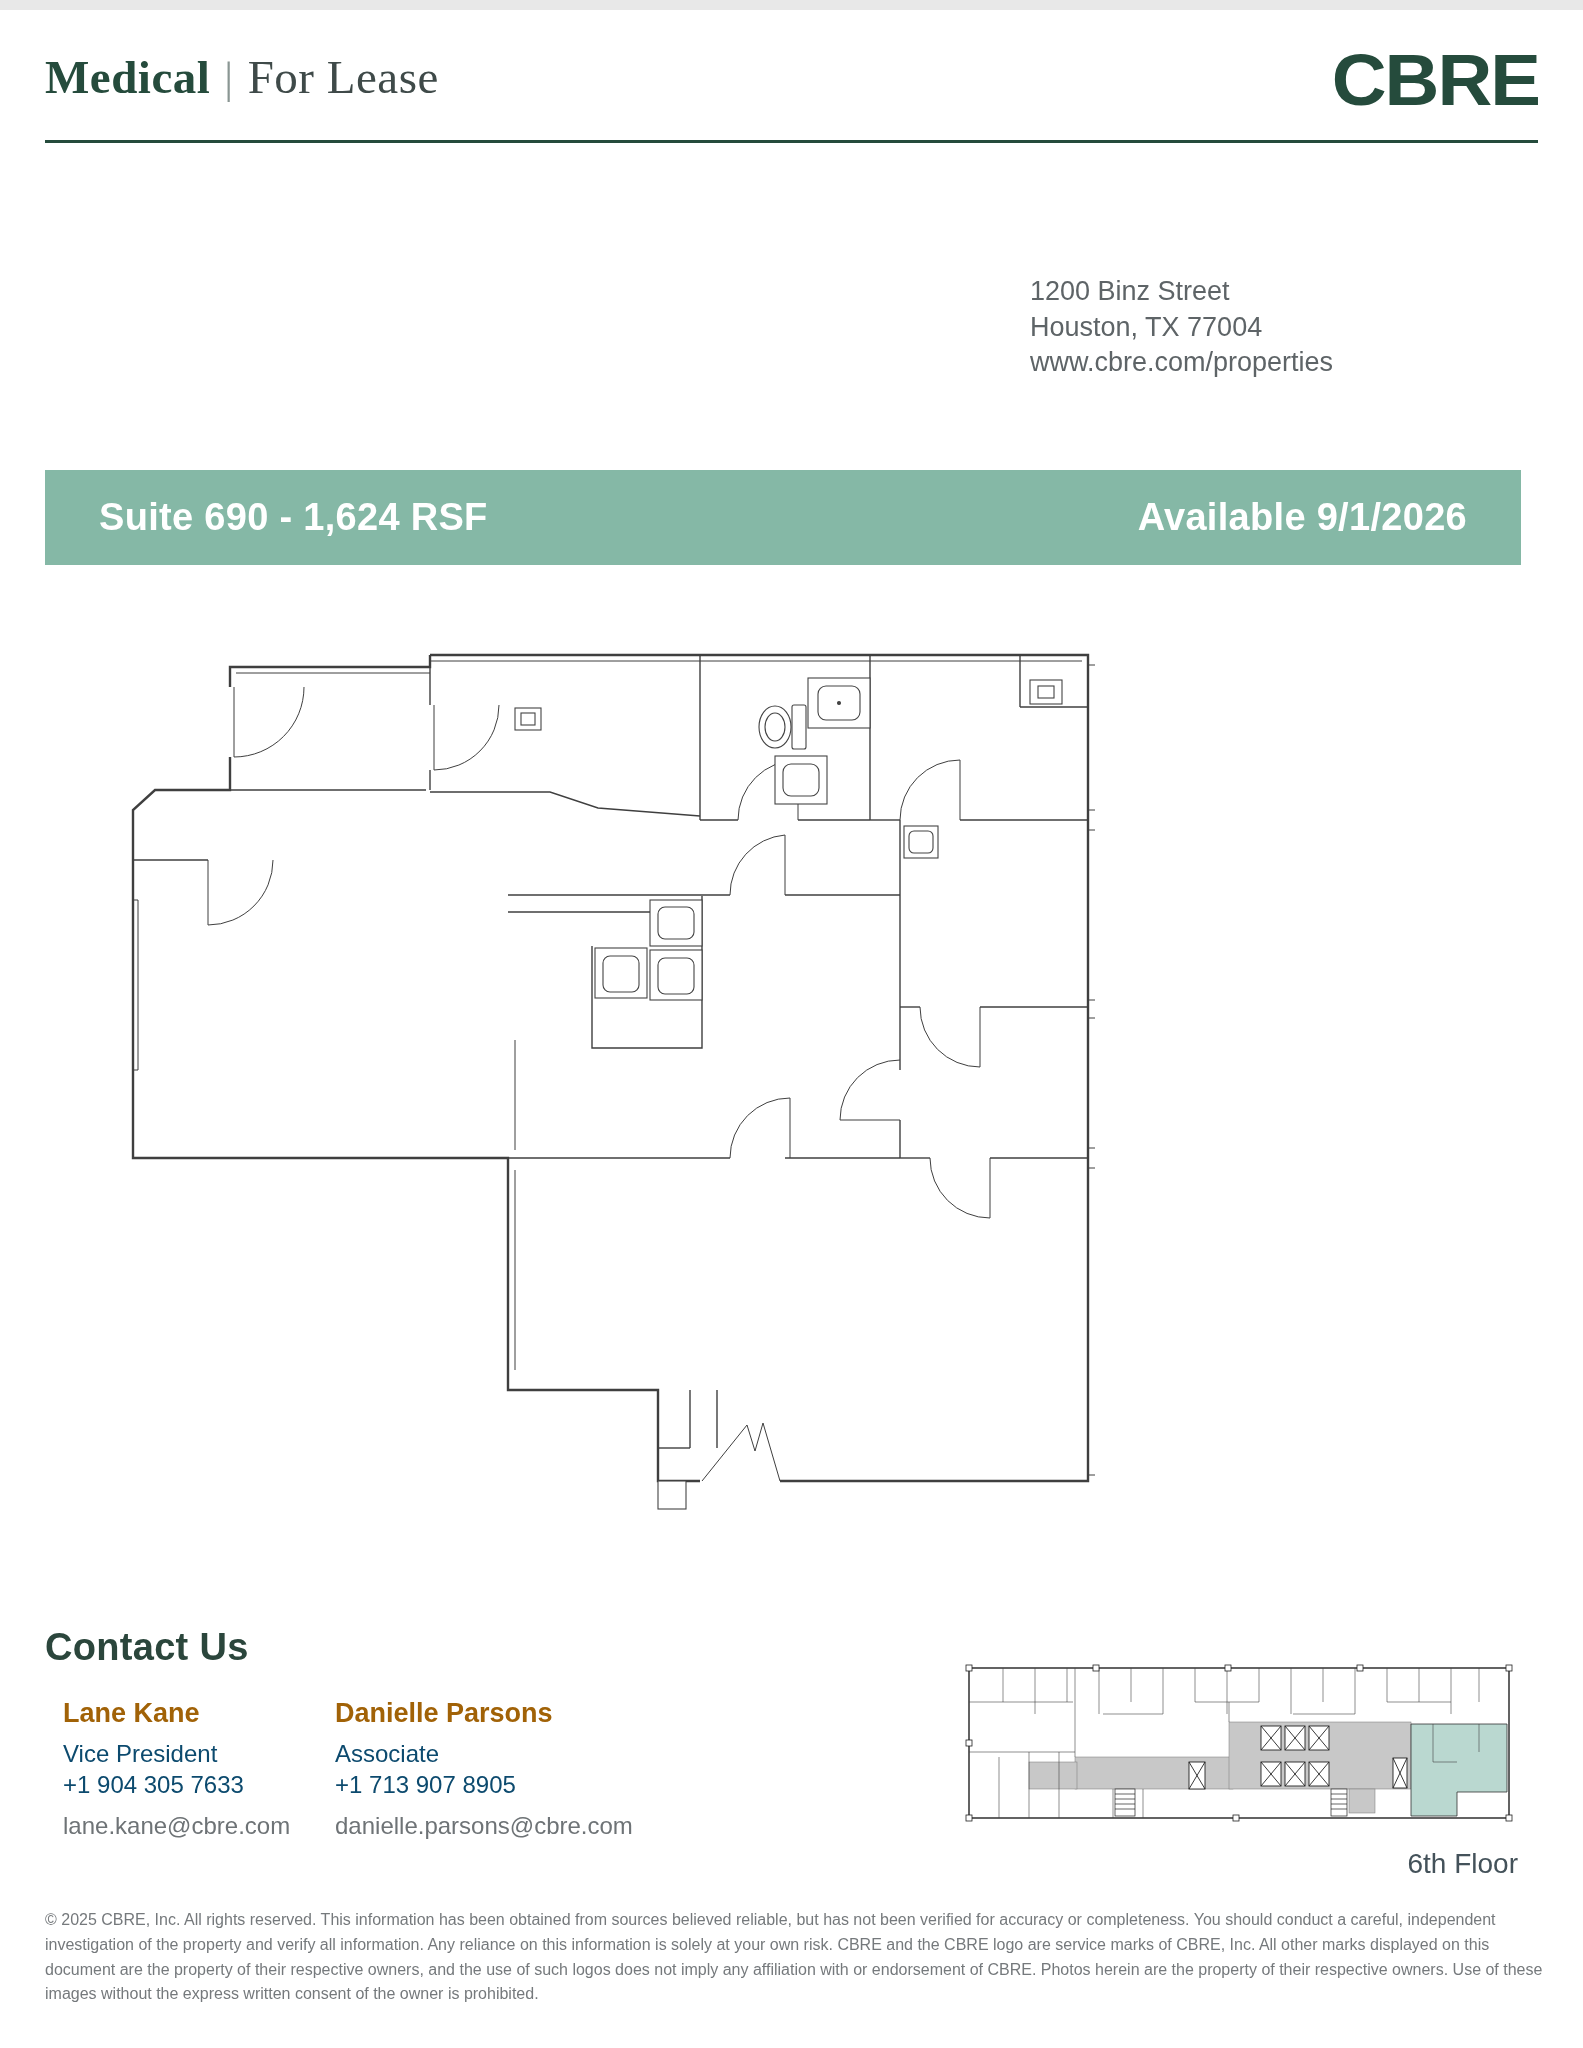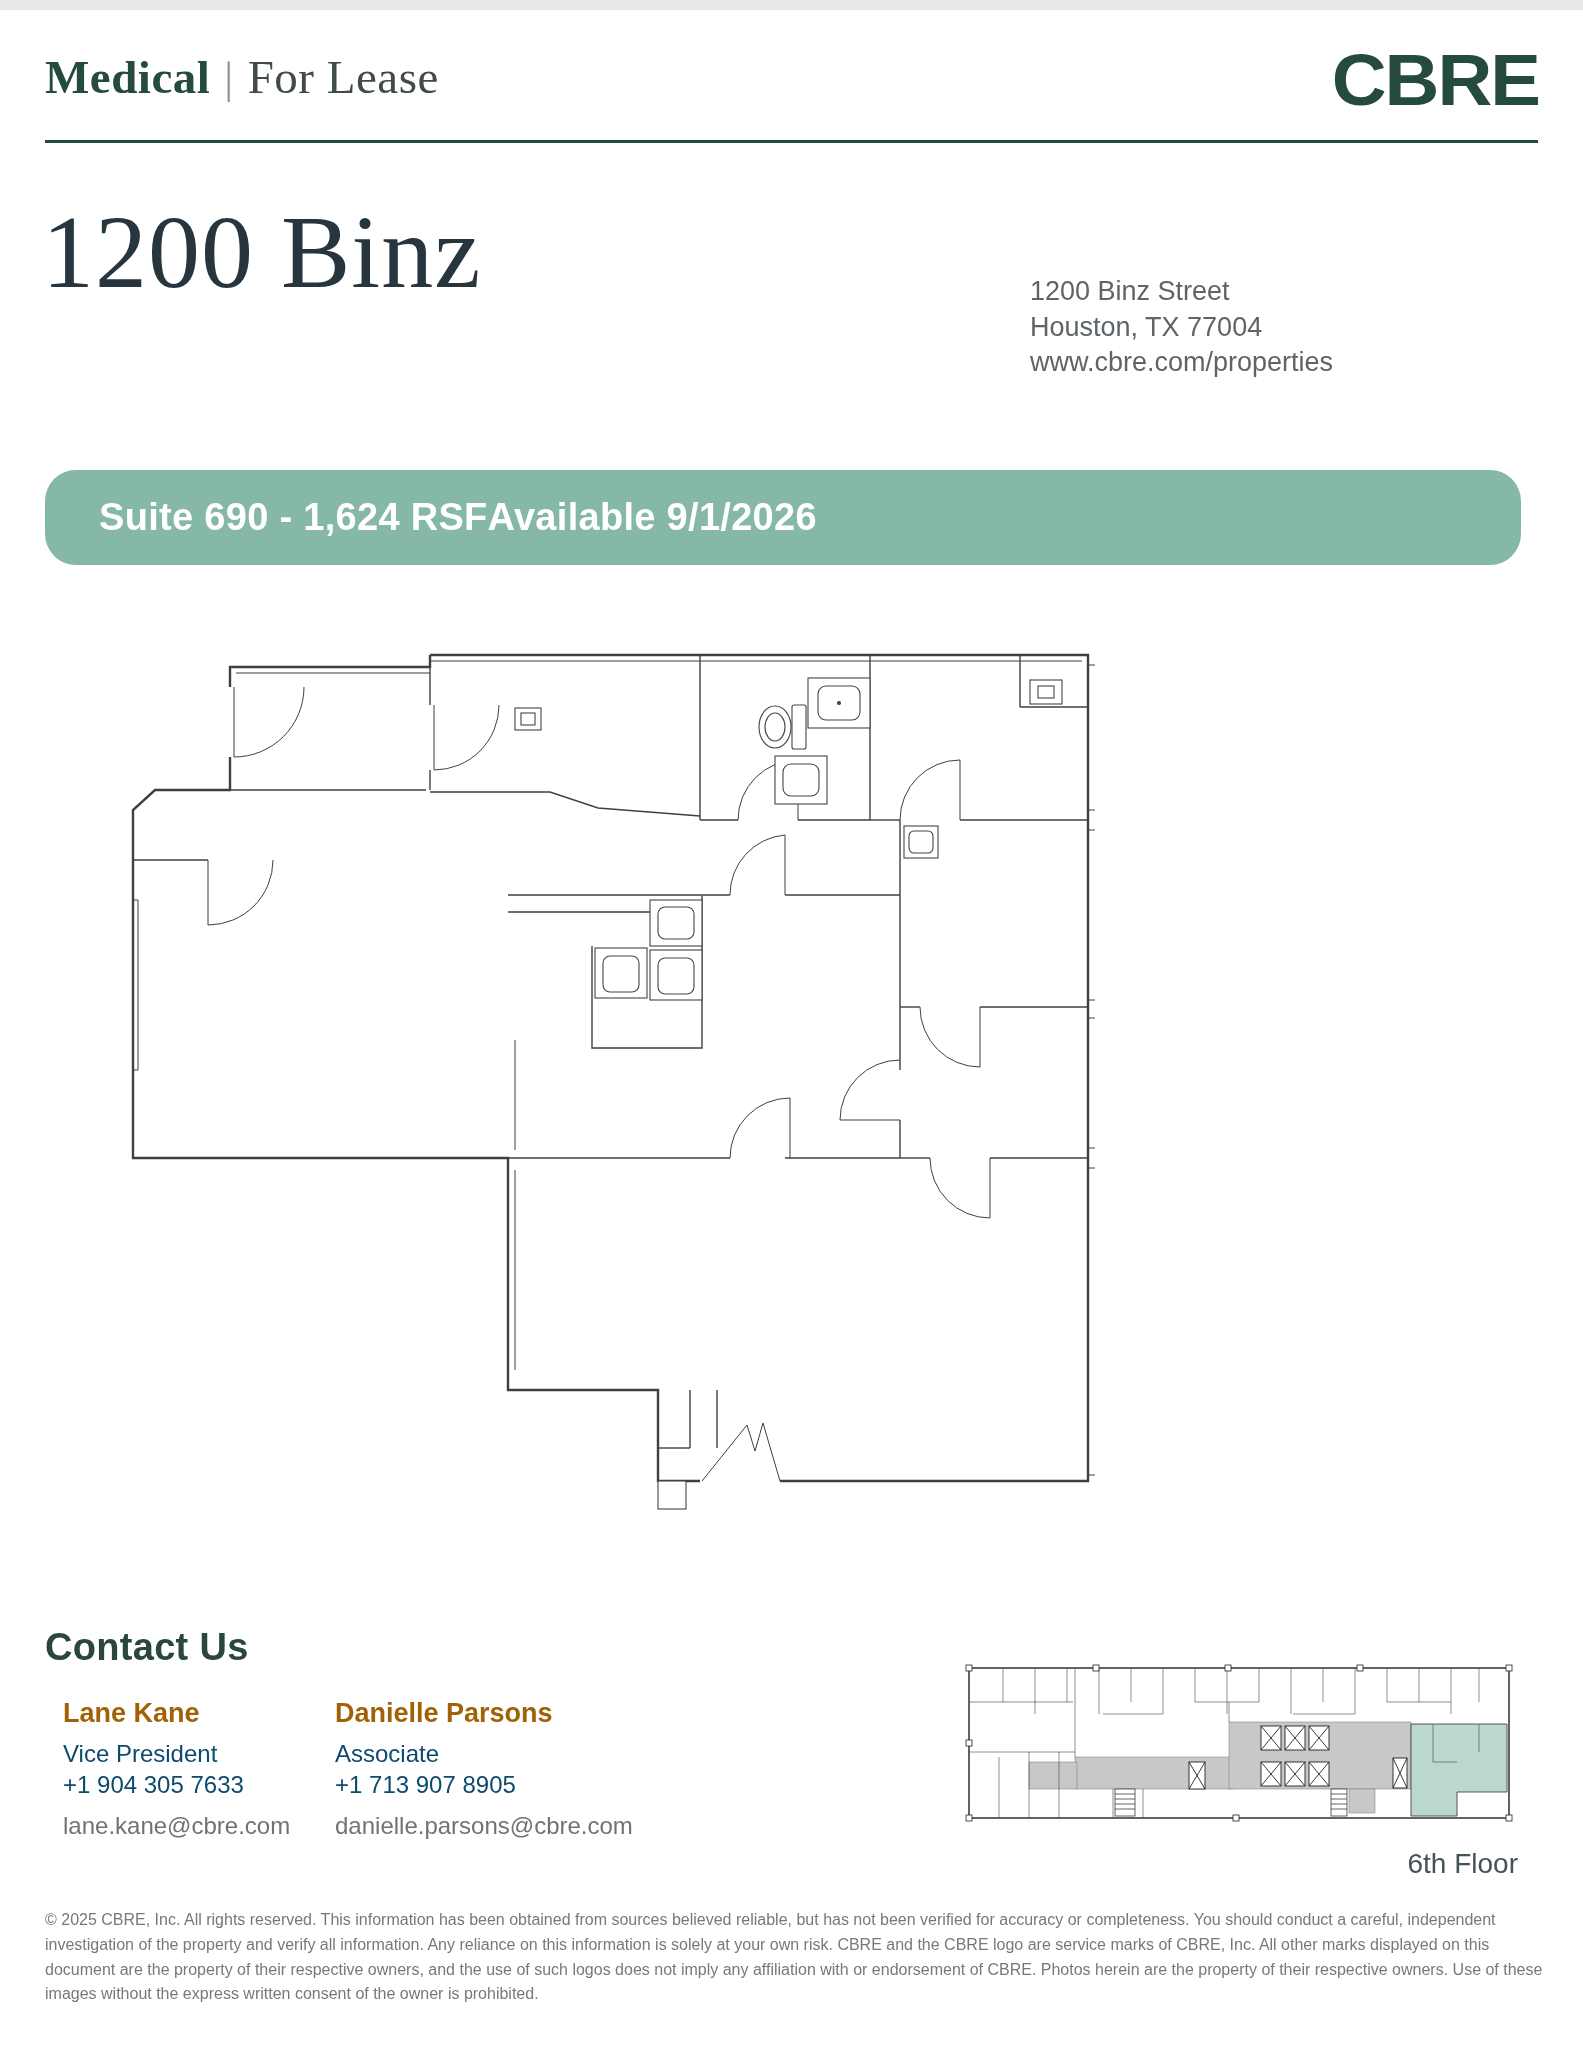--- a/index.html
+++ b/index.html
@@ -24,23 +24,22 @@
   .property-title {
     position:absolute; left:42px; top:182px;
     font-family:"Liberation Serif", serif; font-size:104px; font-weight:500;
     color:#27353E; letter-spacing:1px;
   }
   .address-block { position:absolute; left:1030px; top:264px; font-size:27px; color:#5E6467; line-height:1.32; }
   
   .banner {
     position:absolute; left:45px; top:460px; width:1476px; height:95px;
     background:#85B8A6; color:#fff; display:flex; align-items:center;
-    padding:0 54px; font-size:38px; font-weight:700;
+    justify-content:space-between; padding:0 54px; font-size:38px; font-weight:700;
     letter-spacing:0.3px;
-    border-radius:31px;
   }
   
   .plan-wrap { position:absolute; left:130px; top:640px; width:965px; height:900px; }
   .plan-wrap svg { width:100%; height:100%; display:block; }
   
   .contact-heading { position:absolute; left:45px; top:1616px; font-size:38px; font-weight:700; color:#2B463C; letter-spacing:0.3px; }
   .contact-card { position:absolute; top:1688px; width:280px; }
   .contact-card .c-name { font-size:27px; font-weight:700; color:#a16207; margin-bottom:10px; }
   .contact-card .c-title, .contact-card .c-phone { font-size:24px; color:#0c4a6e; line-height:1.28; }
   .contact-card .c-email { font-size:24px; color:#6E7376; margin-top:12px; text-decoration:none; display:block; }
@@ -57,21 +56,20 @@
 <body>
 
 <div class="page">
 
   <div class="header-line">
     <span class="header-category">Medical</span><span class="header-sep">|</span><span class="header-type">For Lease</span>
   </div>
   <div class="brand-logo">CBRE</div>
   <div class="header-rule"></div>
 
-  <div class="property-title">1200 Binz</div>
   <div class="address-block">
     <div>1200 Binz Street</div>
     <div>Houston, TX 77004</div>
     <div>www.cbre.com/properties</div>
   </div>
 
   <div class="banner">
     <span>Suite 690 - 1,624 RSF</span>
     <span>Available 9/1/2026</span>
   </div>

